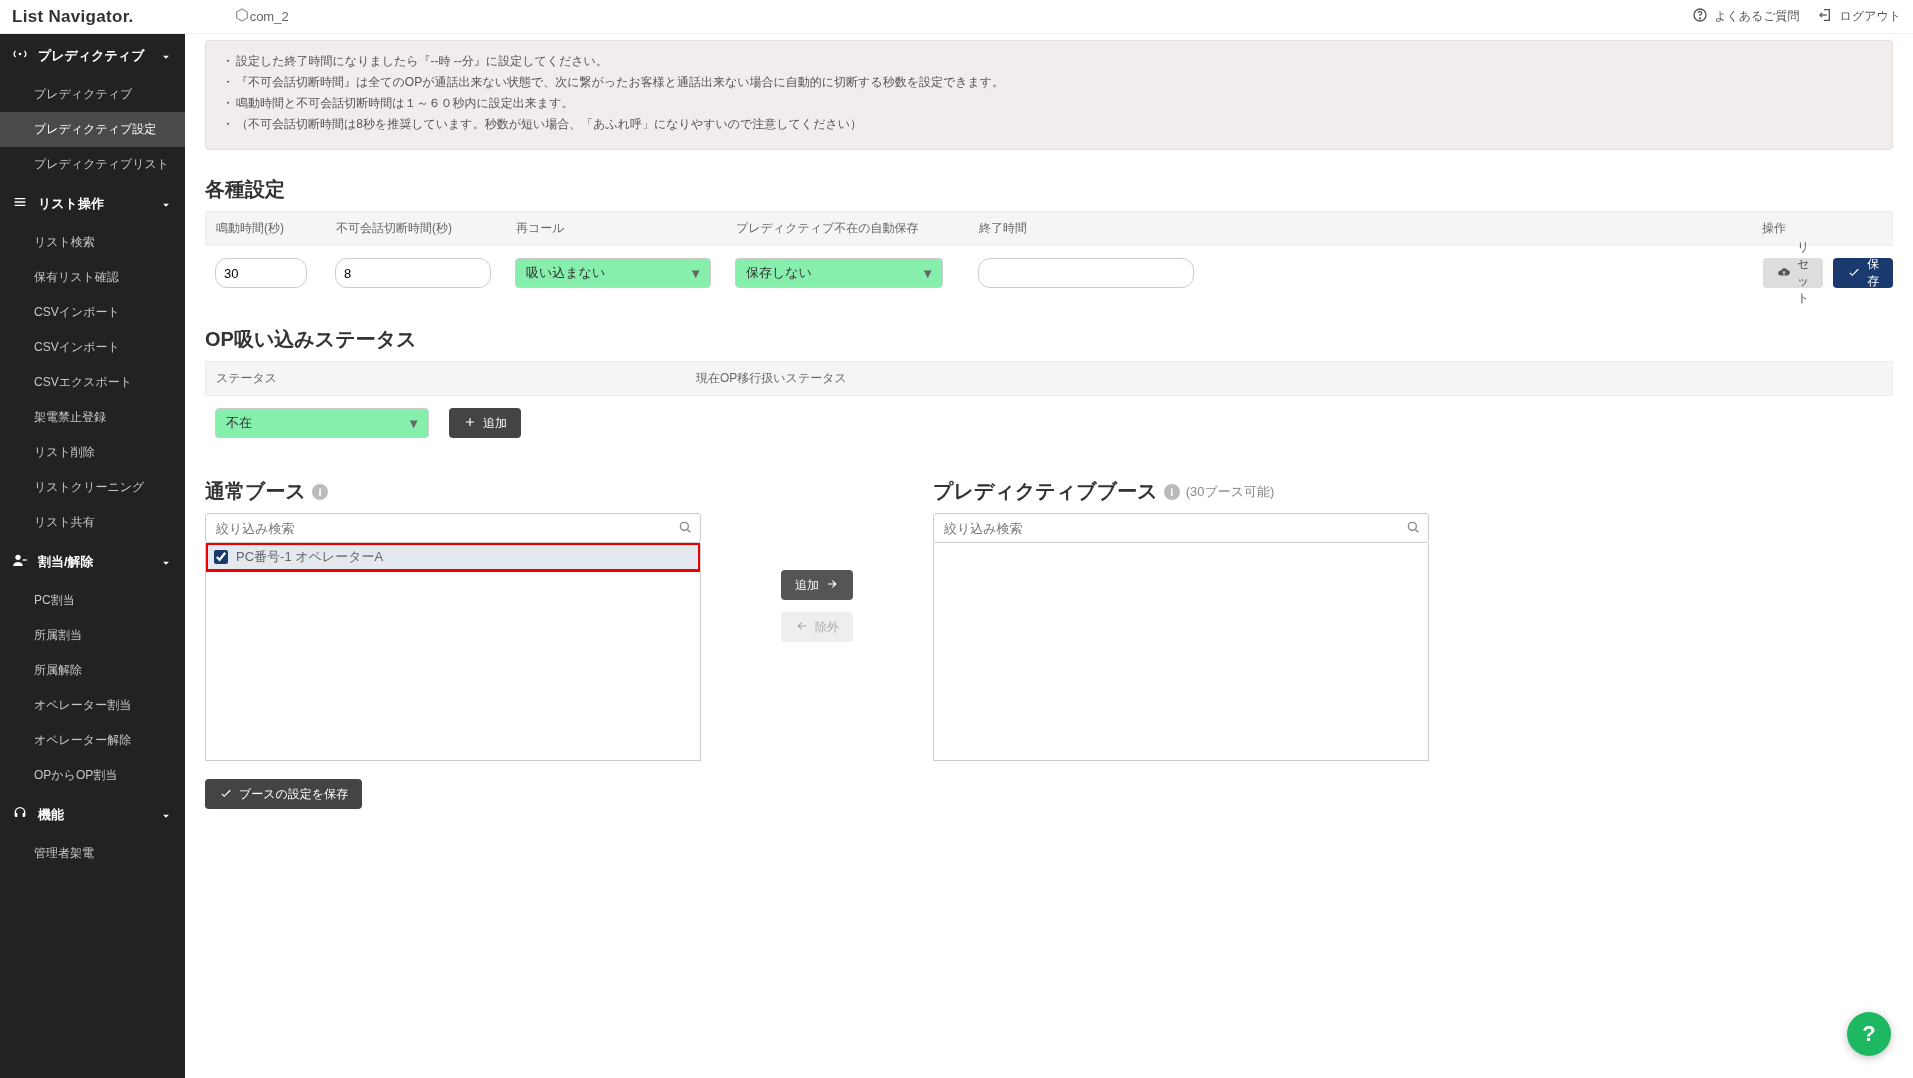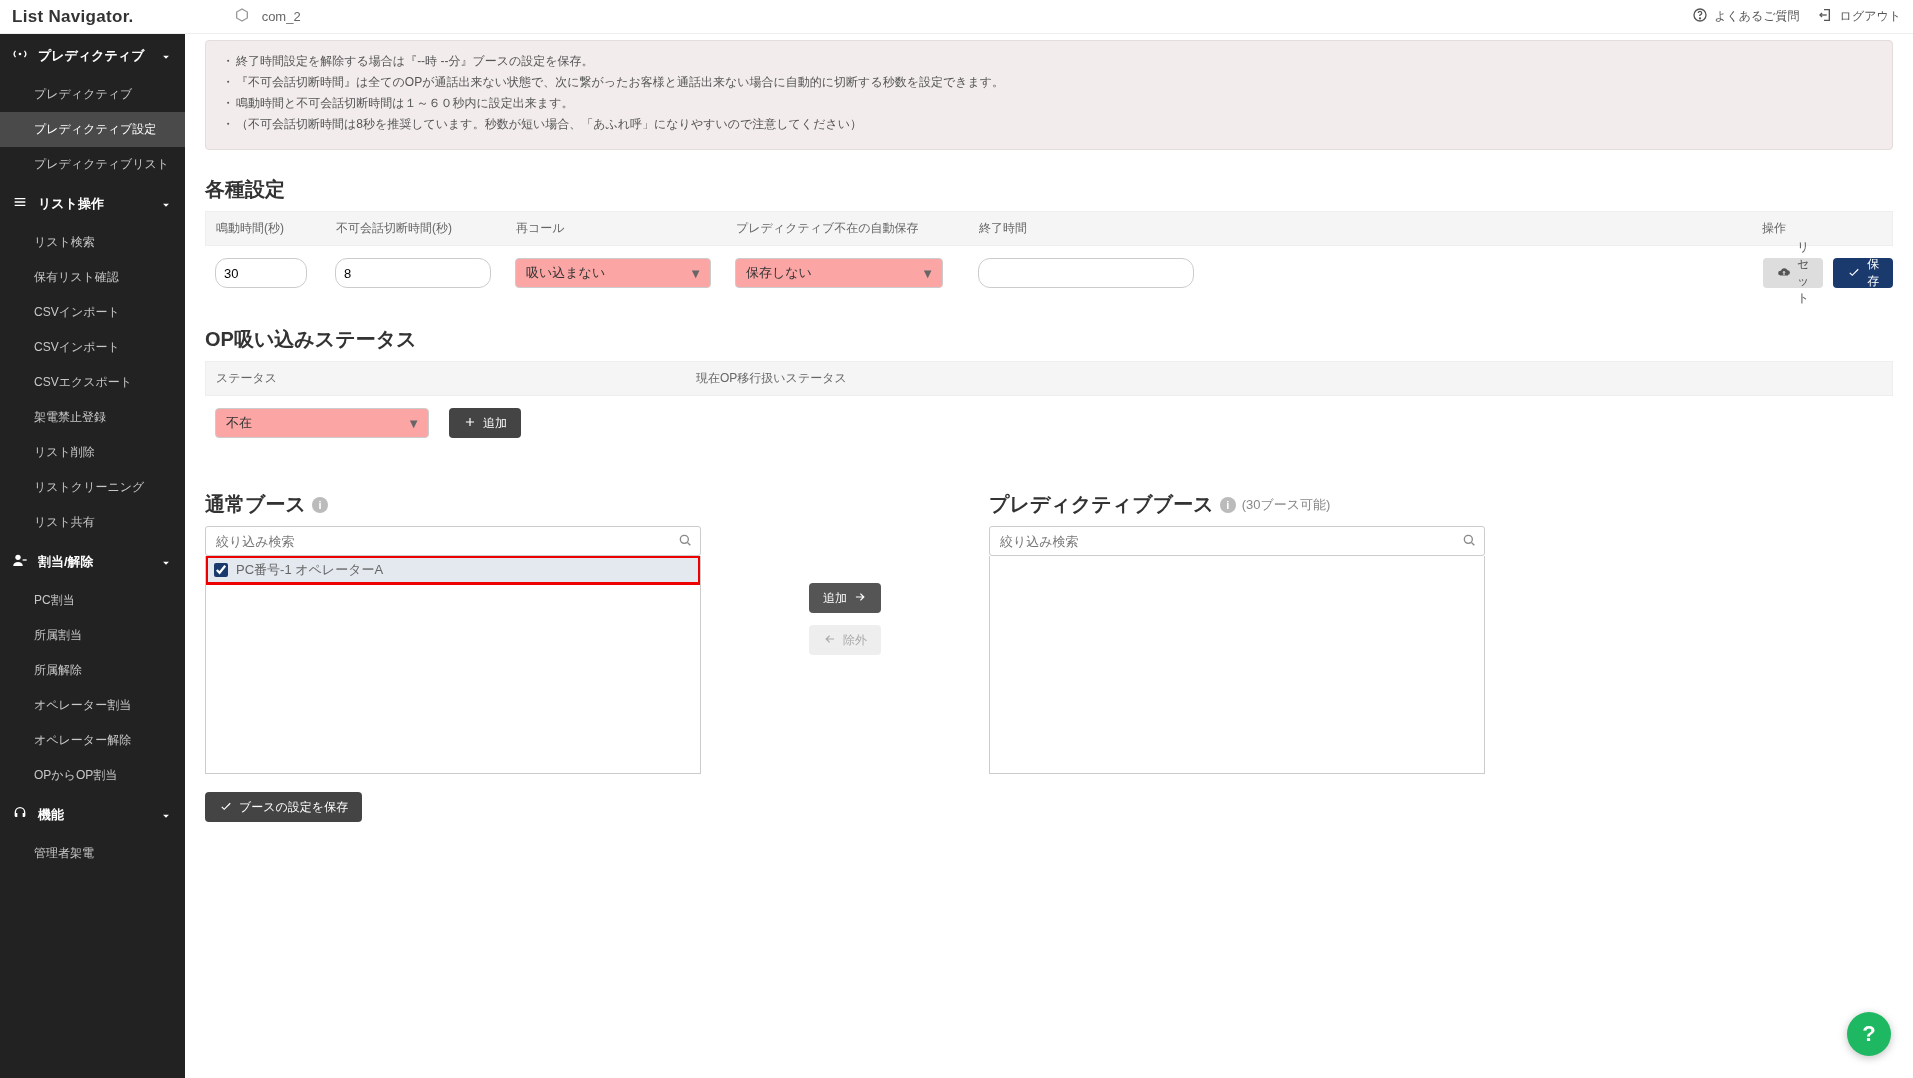--- a/index.html
+++ b/index.html
@@ -1,21 +1,21 @@
 <!DOCTYPE html>
 <html><head>
 <meta charset="utf-8">
 <style>
 * { margin: 0; padding: 0; box-sizing: border-box; }
 body { font-family: -apple-system, BlinkMacSystemFont, "Segoe UI", "Hiragino Sans", "Meiryo", sans-serif; font-size: 13px; color: #333; background: #fff; }
 
 
 .header { height: 34px; display: flex; align-items: center; padding: 8px 12px; border-bottom: 1px solid #eee; background:#fff; }
 .header .brand { font-weight: 700; font-size: 17px; letter-spacing: 0.3px; }
-.header .tenant { margin-left: 100px; display:flex; align-items:center; gap:12px; color:#666; font-size:13px; }
+.header .tenant { margin-left: 100px; display:flex; align-items:center; gap:0; color:#666; font-size:13px; }
 .header .spacer { flex: 1; }
 .header .hlink { display:flex; align-items:center; gap:6px; color:#555; font-size:12px; margin-left:18px; cursor:pointer; }
 
 
 .layout { display:flex; height: calc(100vh - 34px); }
 .sidebar { width: 185px; background:#222; color:#fff; overflow-y:auto; font-size:13px; }
 .sidebar .group-header { display:flex; align-items:center; gap:10px; padding:12px 12px; font-weight:600; cursor:pointer; background:#222; }
 .sidebar .group-header .chev { margin-left:auto; transform: rotate(180deg); }
 .sidebar .item { padding:9px 12px 9px 34px; color:#c7c7c7; cursor:pointer; font-size:12px; }
 .sidebar .item.active { background:#4a4a4a; color:#fff; } 
@@ -40,42 +40,42 @@
 .col-recall { width:220px; }
 .col-auto { width:243px; }
 .col-end  { width:330px; }
 .col-ops  { width:120px; margin-left:auto; }
 
 .input { height:30px; border:1px solid #ccc; border-radius:12px; padding:0 8px; font-size:13px; background:#fff; }
 .input.sm { width:92px; }
 .input.md { width:156px; }
 .input.lg { width:216px; }
 
-.select { position:relative; height:30px; border:1px solid #ccc; border-radius:4px; background:#fca5a5; display:flex; align-items:center; padding:0 28px 0 10px; font-size:13px; cursor:pointer; }
+.select { position:relative; height:30px; border:1px solid #ccc; border-radius:4px; background:#86efac; display:flex; align-items:center; padding:0 28px 0 10px; font-size:13px; cursor:pointer; }
 .select .caret { position:absolute; right:8px; top:50%; transform:translateY(-50%); color:#666; }
 .select.w196 { width:196px; }
 .select.w208 { width:208px; }
 .select.w214 { width:214px; }
 
 .btn { height:30px; border:none; border-radius:4px; padding:0 14px; display:inline-flex; align-items:center; gap:6px; font-size:12px; cursor:pointer; }
 .btn.gray { background:#ddd; color:#555; }
 .btn.dark { background:#444; color:#fff; }
 .btn.navy { background:#1a3a6e; color:#fff; }
 .btn.add  { background:#555; color:#fff; }
 .btn.disabled { background:#eee; color:#aaa; cursor:default; }
 
 .ops-cell { display:flex; gap:10px; align-items:flex-start; }
 
 
 .op-head { display:flex; background:#f5f5f5; border:1px solid #eee; padding:8px 10px; font-size:12px; color:#666; }
 .op-head .c1 { width:480px; }
 .op-row { display:flex; padding:12px 10px; align-items:center; gap:20px; }
 
 
-.booths { display:flex; gap:108px; margin-top:41px; align-items:flex-start; }
+.booths { display:flex; gap:80px; margin-top:28px; align-items:flex-start; }
 .booth-col { width:496px; }
 .booth-title { font-size:20px; font-weight:700; display:flex; align-items:center; gap:6px; }
 .booth-sub { font-size:13px; color:#888; font-weight:400; }
 .info-icon { width:16px; height:16px; border-radius:50%; background:#bbb; color:#fff; display:inline-flex; align-items:center; justify-content:center; font-size:11px; font-weight:700; }
 
 .searchbox { margin-top:8px; position:relative; }
 .searchbox input { width:100%; height:30px; border:1px solid #ccc; border-radius:3px; padding:0 30px 0 10px; font-size:13px; }
 .searchbox .sicon { position:absolute; right:8px; top:6px; color:#888; }
 
 .listbox { border:1px solid #ccc; border-top:none; height:218px; overflow:auto; background:#fff; }
@@ -210,21 +210,21 @@
       </span>
     </div>
     <div class="item">管理者架電</div>
 
   </div>
 
   <div class="main">
 
     <div class="notice">
       <ul>
-        <li>終了時間設定を解除する場合は『--時 --分』ブースの設定を保存。</li>
+        <li>設定した終了時間になりましたら『--時 --分』に設定してください。</li>
         <li>『不可会話切断時間』は全てのOPが通話出来ない状態で、次に繋がったお客様と通話出来ない場合に自動的に切断する秒数を設定できます。</li>
         <li>鳴動時間と不可会話切断時間は１～６０秒内に設定出来ます。</li>
         <li>（不可会話切断時間は8秒を推奨しています。秒数が短い場合、「あふれ呼」になりやすいので注意してください）</li>
       </ul>
     </div>
 
     <div class="sec-title">各種設定</div>
     <div class="settings-head">
       <div class="col-ring">鳴動時間(秒)</div>
       <div class="col-cut">不可会話切断時間(秒)</div>

